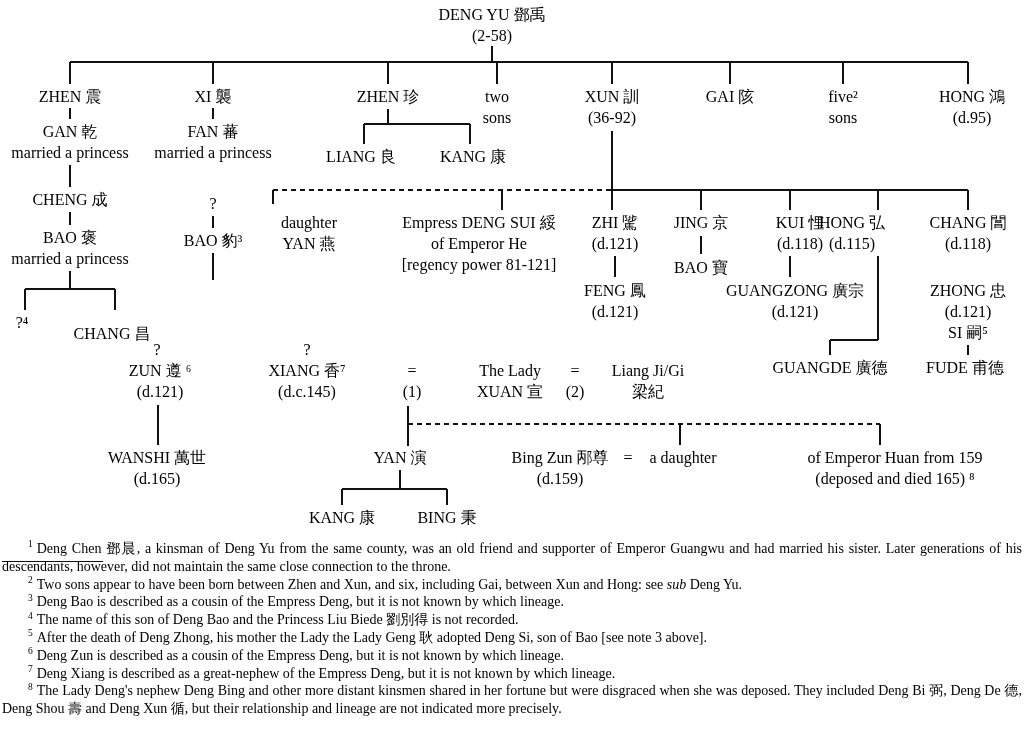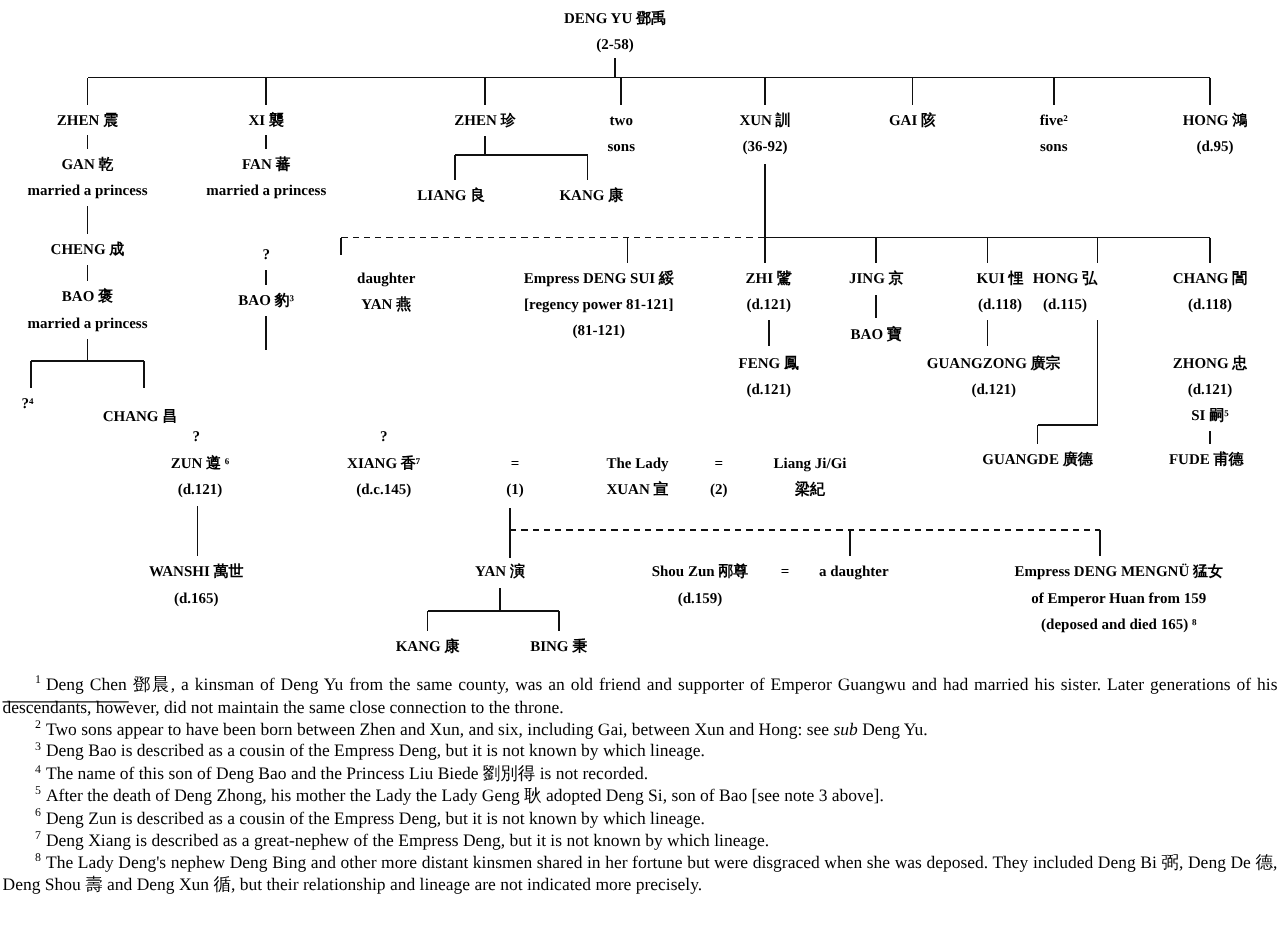--- a/index.html
+++ b/index.html
@@ -1,21 +1,21 @@
 <!DOCTYPE html>
 <html><head>
 <meta charset="utf-8">
 <title>Deng Yu family tree</title>
 <style>
   html,body{margin:0;padding:0;background:#fff;}
   .page{position:relative;width:1024px;height:743px;background:#fff;overflow:hidden;
         font-family:"Liberation Serif","DejaVu Serif",serif;color:#000;}
   .connectors{position:absolute;left:0;top:0;}
   .node{position:absolute;transform:translateX(-50%);text-align:center;
-        font-size:12px;line-height:21px;white-space:nowrap;font-weight:bold;}
+        font-size:16px;line-height:21px;white-space:nowrap;}
   .node div{min-height:21px;}
   .fnrule{position:absolute;left:2px;top:561px;width:101px;border-top:1.6px solid #111;}
   .footnotes{position:absolute;left:2px;top:540px;width:1020px;
              font-size:14px;line-height:17.8px;text-align:justify;}
   .footnotes p{margin:0;text-indent:26px;}
   .footnotes sup{font-size:9.5px;line-height:0;vertical-align:super;padding-right:4px;}
 </style>
 </head>
 <body>
 
@@ -159,22 +159,22 @@
   <div class="node" style="left:473px;top:146px">
     <div>KANG 康</div>
   </div>
 
   <div class="node" style="left:309px;top:212px">
     <div>daughter</div>
     <div>YAN 燕</div>
   </div>
   <div class="node" style="left:479px;top:212px">
     <div>Empress DENG SUI 綏</div>
+    <div>of Emperor He</div>
     <div>[regency power 81-121]</div>
-    <div>(81-121)</div>
   </div>
   <div class="node" style="left:615px;top:212px">
     <div>ZHI 騭</div>
     <div>(d.121)</div>
   </div>
   <div class="node" style="left:615px;top:280px">
     <div>FENG 鳳</div>
     <div>(d.121)</div>
   </div>
   <div class="node" style="left:701px;top:212px">
@@ -238,31 +238,30 @@
   <div class="node" style="left:400px;top:447px">
     <div>YAN 演</div>
   </div>
   <div class="node" style="left:342px;top:507px">
     <div>KANG 康</div>
   </div>
   <div class="node" style="left:447px;top:507px">
     <div>BING 秉</div>
   </div>
   <div class="node" style="left:560px;top:447px">
-    <div>Shou Zun 邴尊</div>
+    <div>Bing Zun 邴尊</div>
     <div>(d.159)</div>
   </div>
   <div class="node" style="left:628px;top:447px">
     <div>=</div>
   </div>
   <div class="node" style="left:683px;top:447px">
     <div>a daughter</div>
   </div>
   <div class="node" style="left:895px;top:447px">
-    <div>Empress DENG MENGNÜ 猛女</div>
     <div>of Emperor Huan from 159</div>
     <div>(deposed and died 165) ⁸</div>
   </div>
 
   <div class="fnrule"></div>
   <div class="footnotes">
     <p><sup>1</sup><span>Deng Chen 鄧晨, a kinsman of Deng Yu from the same county, was an old friend and supporter of Emperor Guangwu and had married his sister. Later generations of his descendants, however, did not maintain the same close connection to the throne.</span><i></i><span></span></p>
     <p><sup>2</sup><span>Two sons appear to have been born between Zhen and Xun, and six, including Gai, between Xun and Hong: see </span><i>sub</i><span> Deng Yu.</span></p>
     <p><sup>3</sup><span>Deng Bao is described as a cousin of the Empress Deng, but it is not known by which lineage.</span><i></i><span></span></p>
     <p><sup>4</sup><span>The name of this son of Deng Bao and the Princess Liu Biede 劉別得 is not recorded.</span><i></i><span></span></p>

